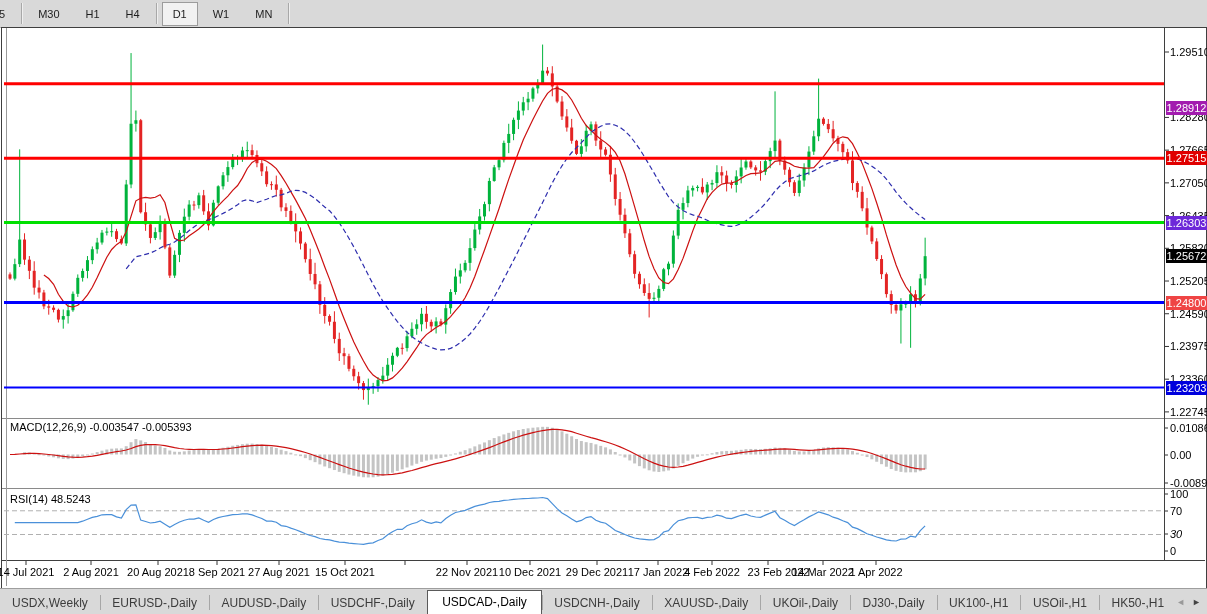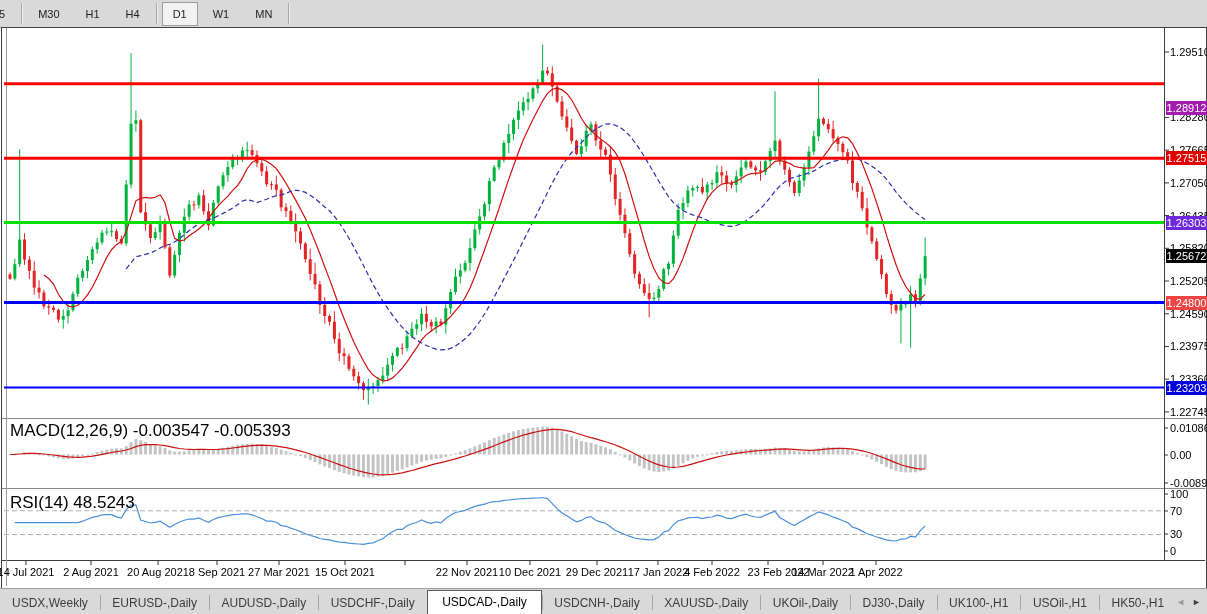--- a/index.html
+++ b/index.html
@@ -10,21 +10,21 @@
            border-bottom:1px solid #b3b3b3;display:flex;align-items:center;font-size:11px;color:#1d1d1d;}
   .tb-btn{padding:5px 10px;margin:0 2px;border:1px solid transparent;cursor:default;white-space:nowrap;}
   .tb-btn.cut{margin-left:-4px;padding-left:2px;}
   .tb-btn.active{background:#f2f2f2;border:1px solid #9c9c9c;}
   .tb-sep{width:1px;height:21px;background:#a8a8a8;margin:0 3px;box-shadow:1px 0 0 #efefef;}
   
   .frame{position:absolute;left:1px;top:27px;width:1204px;height:560px;border:1px solid #3f3f3f;background:#fff;}
   .chart-title{position:absolute;left:13px;top:33px;font-size:11px;color:#000;white-space:nowrap;}
   .chart-title .arrow{font-size:8px;color:#222;margin-right:6px;}
   .chart-title .quote{margin-left:8px;}
-  .ind-label{position:absolute;font-size:17px;color:#000;white-space:nowrap;}
+  .ind-label{position:absolute;font-size:11px;color:#000;white-space:nowrap;}
   
   .ax-label{position:absolute;left:1170px;font-size:11px;color:#000;transform:translateY(-50%);white-space:nowrap;}
   .badge{position:absolute;left:1166px;width:41px;height:14px;transform:translateY(-50%);
          color:#fff;font-size:11px;line-height:14px;text-align:center;white-space:nowrap;}
   .date-label{position:absolute;top:566px;font-size:11px;color:#000;transform:translateX(-50%);white-space:nowrap;}
   svg.plot{position:absolute;left:0;top:0;pointer-events:none;}
   
   .tabbar{position:absolute;left:0;top:588px;width:1207px;height:26px;background:#d9d9d9;
           border-top:1px solid #9e9e9e;display:flex;align-items:flex-end;font-size:12px;color:#3c3c3c;}
   .tab{padding:4px 12px 5px 12px;white-space:nowrap;cursor:default;position:relative;}
@@ -701,29 +701,29 @@
       <div class="badge" style="top: 387.532px; background: rgb(0, 0, 221);">1.23203</div>
     </div>
   <div id="macd-axis">
       <div class="ax-label" style="top: 428px;">0.010865</div>
       <div class="ax-label" style="top: 455px;">0.00</div>
       <div class="ax-label" style="top: 483px;">-0.00897</div>
     </div>
   <div id="rsi-axis">
       <div class="ax-label" style="top: 494px;">100</div>
       <div class="ax-label" style="top: 511px;">70</div>
-      <div class="ax-label" style="top: 534px;">30</div>
+      <div class="ax-label" style="top: 534px; font-style: italic;">30</div>
       <div class="ax-label" style="top: 551px;">0</div>
     </div>
   <div id="date-axis">
       <div class="date-label" style="left: 26px;">14 Jul 2021</div>
       <div class="date-label" style="left: 91px;">2 Aug 2021</div>
       <div class="date-label" style="left: 158px;">20 Aug 2021</div>
       <div class="date-label" style="left: 217px;">8 Sep 2021</div>
-      <div class="date-label" style="left: 279px;">27 Mar 2021</div>
+      <div class="date-label" style="left: 279px;">27 Aug 2021</div>
       <div class="date-label" style="left: 345px;">15 Oct 2021</div>
       <div class="date-label" style="left: 413px; margin-top: 43px;">3 Nov 2021</div>
       <div class="date-label" style="left: 467px;">22 Nov 2021</div>
       <div class="date-label" style="left: 530px;">10 Dec 2021</div>
       <div class="date-label" style="left: 597px;">29 Dec 2021</div>
       <div class="date-label" style="left: 658px;">17 Jan 2022</div>
       <div class="date-label" style="left: 712px;">4 Feb 2022</div>
       <div class="date-label" style="left: 768px; padding-left: 21px;">23 Feb 2022</div>
       <div class="date-label" style="left: 823px;">14 Mar 2022</div>
       <div class="date-label" style="left: 876px;">1 Apr 2022</div>

